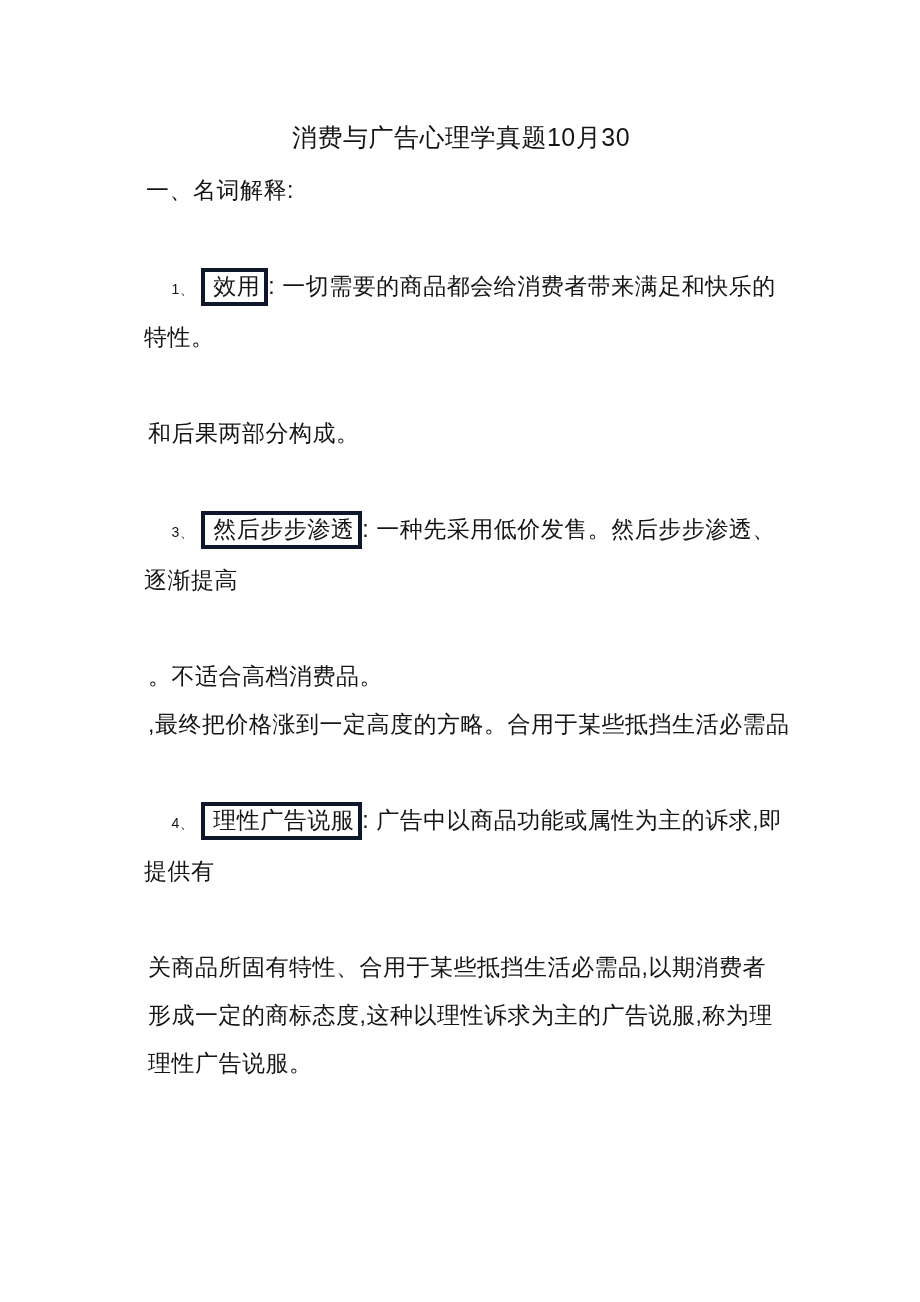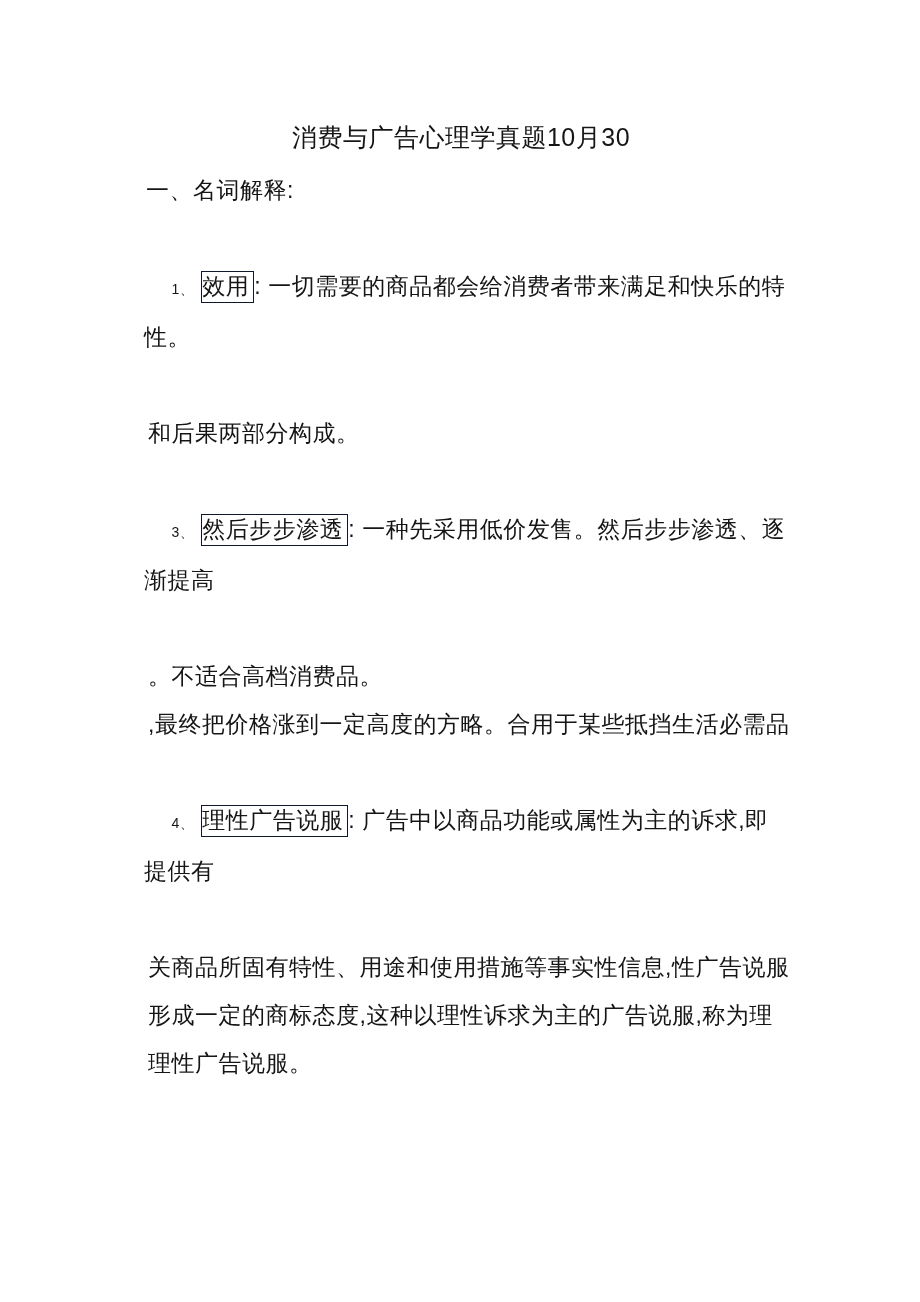--- a/index.html
+++ b/index.html
@@ -25,22 +25,22 @@
     letter-spacing: 0.5px;
   }
   .sec-heading { margin-left: 16px; }
   .item-first { margin-left: 14px; }
   .cont { margin-left: 18px; }
   .num-small {
     font-size: 14px;
     margin-right: 7px;
   }
   .term {
-    border: 1px solid #0f172a;
-    padding: 1px 4px 3px 0;
+    border: 4px solid #0f172a;
+    padding: 1px 4px 3px 8px;
   }
 </style>
 </head>
 <body>
 
 <div class="page">
 
   <h1 class="doc-title">消费与广告心理学真题10月30</h1>
 
   <div class="line sec-heading">一、名词解释:</div>
@@ -53,21 +53,21 @@
 
   <div class="line item-first">
     <span class="num-small">3、</span><span class="term">然后步步渗透</span><span>: 一种先采用低价发售。然后步步渗透、逐渐提高</span>
   </div>
   <div class="line cont">。不适合高档消费品。</div>
   <div class="line cont">,最终把价格涨到一定高度的方略。合用于某些抵挡生活必需品</div>
 
   <div class="line item-first">
     <span class="num-small">4、</span><span class="term">理性广告说服</span><span>: 广告中以商品功能或属性为主的诉求,即提供有</span>
   </div>
-  <div class="line cont">关商品所固有特性、用途和使用措施等事实性信息,性广告说服</div>
+  <div class="line cont">关商品所固有特性、合用于某些抵挡生活必需品,以期消费者</div>
   <div class="line cont">形成一定的商标态度,这种以理性诉求为主的广告说服,称为理</div>
   <div class="line cont">理性广告说服。</div>
 
   <div class="line">
     
   </div>
 
 </div>
 
 </body></html>

